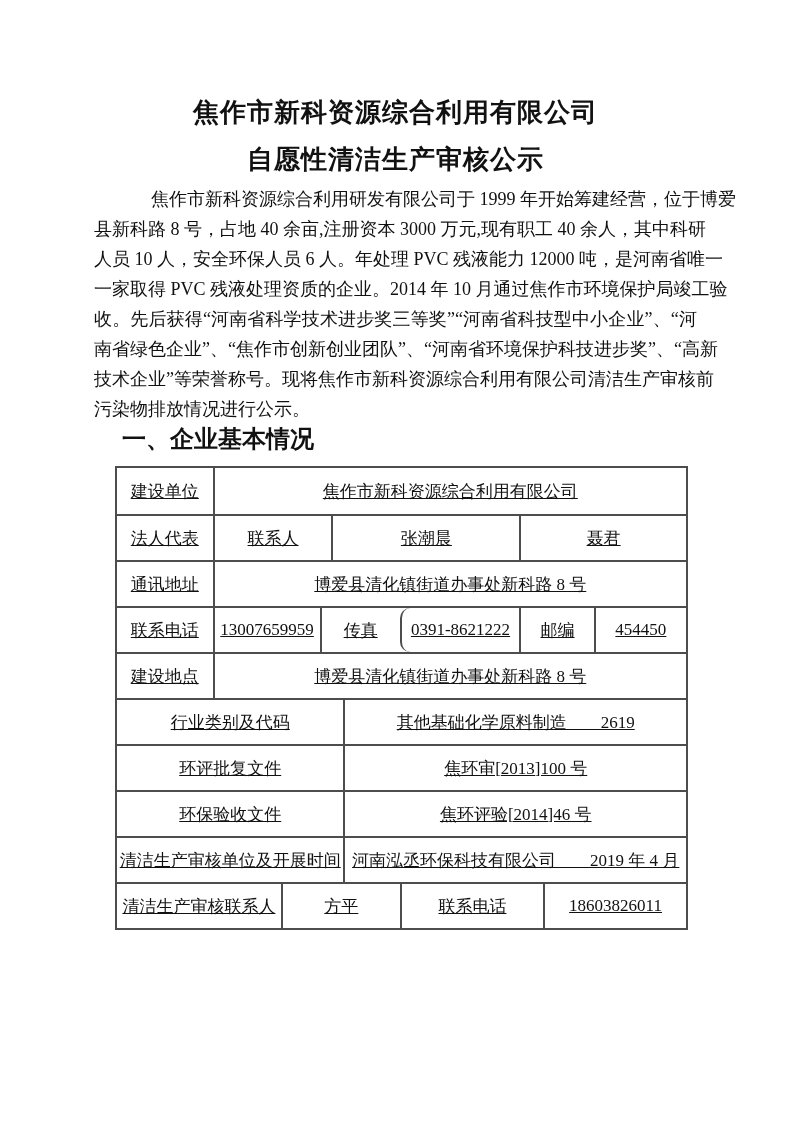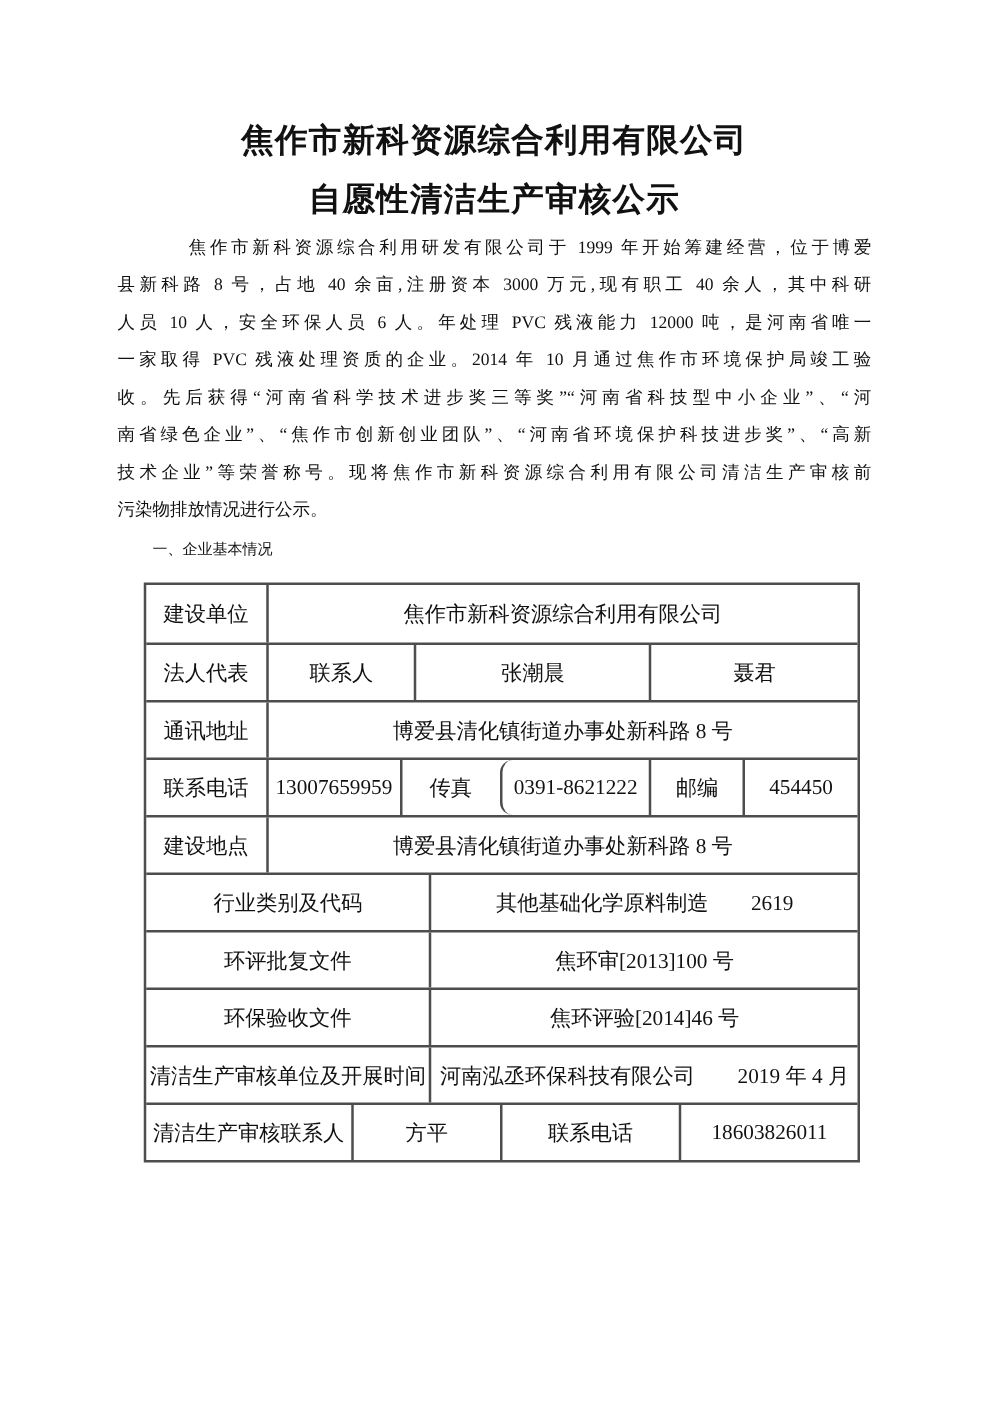--- a/index.html
+++ b/index.html
@@ -25,46 +25,47 @@
     font-size: 26px;
     font-weight: bold;
     line-height: 32px;
     text-align: center;
     letter-spacing: 1px;
     margin-top: 15px;
   }
   .intro {
     margin-top: 8px;
     width: 603px;
-    font-size: 14px;
+    font-size: 18px;
   }
   .para-line {
     line-height: 30px;
     text-align: justify;
     text-align-last: justify;
     white-space: nowrap;
   }
   .para-line.first { text-indent: 57px; }
   .para-line.last { text-align-last: left; }
   .section-heading {
-    font-size: 12px;
-    font-weight: normal;
+    font-size: 24px;
+    font-weight: bold;
     line-height: 30px;
     padding-left: 28px;
   }
   .info-table {
     margin-top: 12px;
     margin-left: 21px;
     width: 573px;
     border: 2px solid var(--line, #4d4d4d);
   }
   .t-row {
     display: flex;
     height: 46px;
     border-top: 2px solid var(--line, #4d4d4d);
+    text-decoration: underline;
   }
   .t-row:first-child { border-top: none; }
   .t-cell {
     display: flex;
     align-items: center;
     justify-content: center;
     border-left: 2px solid var(--line, #4d4d4d);
     font-size: 17px;
     text-align: center;
     white-space: nowrap;

